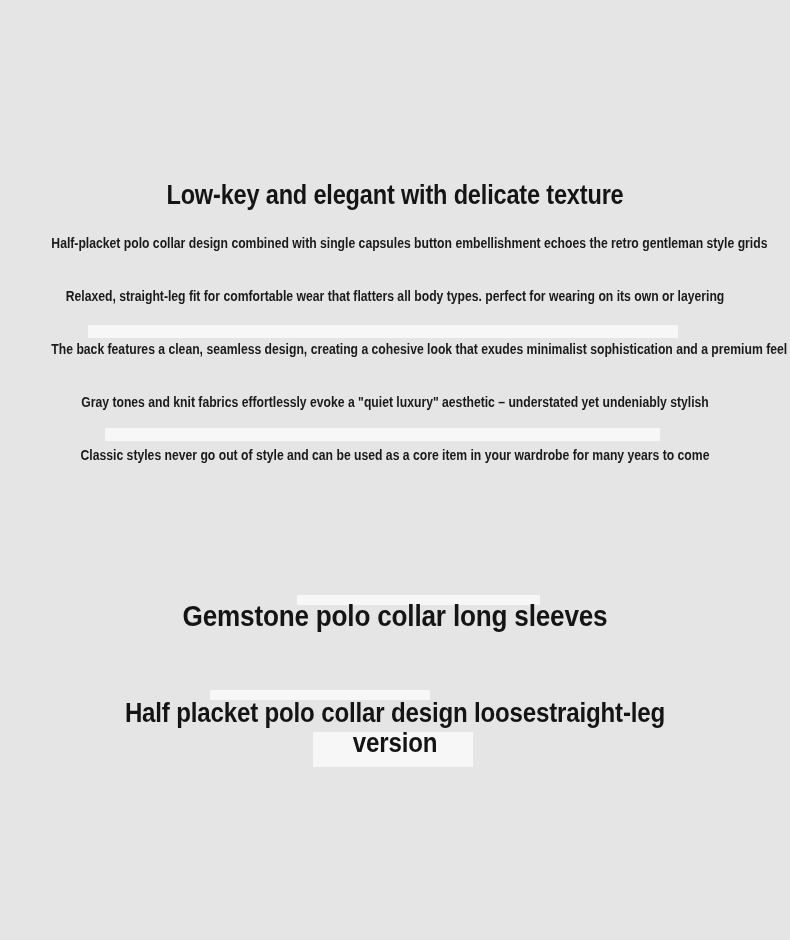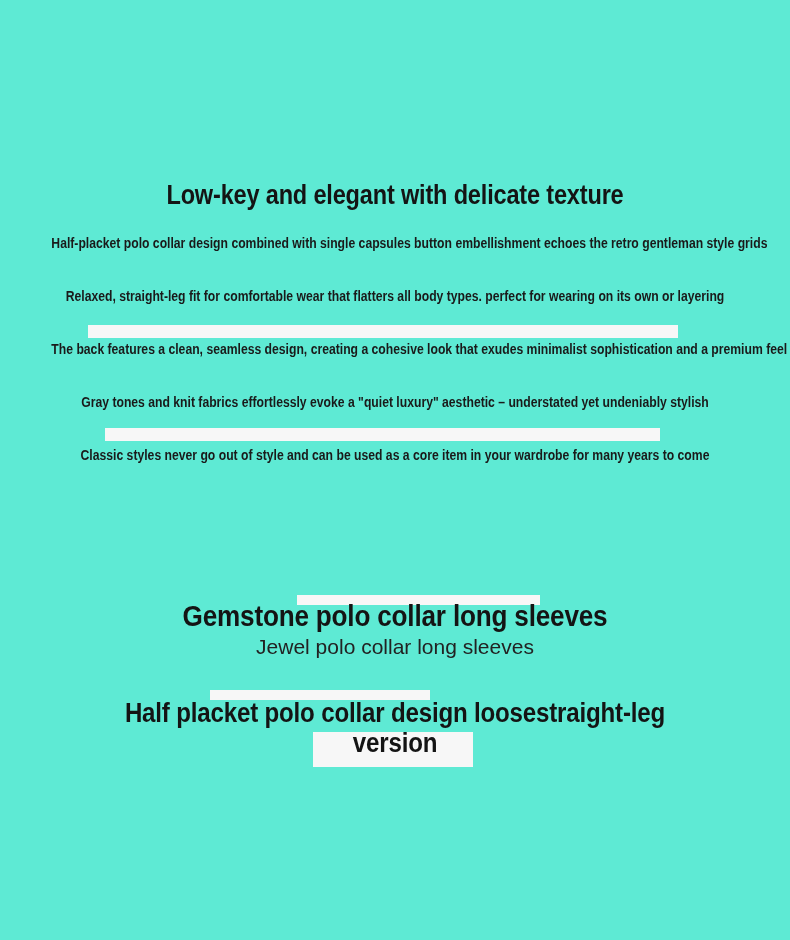--- a/index.html
+++ b/index.html
@@ -4,21 +4,21 @@
 <style>
   html, body {
     margin: 0;
     padding: 0;
     background: #ffffff;
   }
   .canvas {
     position: relative;
     width: 790px;
     height: 940px;
-    background: #5eead4;
+    background: #e5e5e5;
     overflow: hidden;
     font-family: "Liberation Sans", "DejaVu Sans", sans-serif;
     color: #141414;
   }
   .abs {
     position: absolute;
     left: 0;
     width: 100%;
     text-align: center;
     white-space: nowrap;
@@ -97,18 +97,17 @@
 
   <div class="abs txt h1">Low-key and elegant with delicate texture</div>
 
   <div class="abs txt body-line bl-1">Half-placket polo collar design combined with single capsules button embellishment echoes the retro gentleman style grids</div>
   <div class="abs txt body-line bl-2">Relaxed, straight-leg fit for comfortable wear that flatters all body types. perfect for wearing on its own or layering</div>
   <div class="abs txt body-line bl-3">The back features a clean, seamless design, creating a cohesive look that exudes minimalist sophistication and a premium feel</div>
   <div class="abs txt body-line bl-4">Gray tones and knit fabrics effortlessly evoke a "quiet luxury" aesthetic – understated yet undeniably stylish</div>
   <div class="abs txt body-line bl-5">Classic styles never go out of style and can be used as a core item in your wardrobe for many years to come</div>
 
   <div class="abs txt h2">Gemstone polo collar long sleeves</div>
-  <div class="abs txt h2-sub">Jewel polo collar long sleeves</div>
 
   <div class="abs txt h3-1">Half placket polo collar design loosestraight-leg</div>
   <div class="abs txt h3-2">version</div>
 
 </div>
 
 </body></html>

